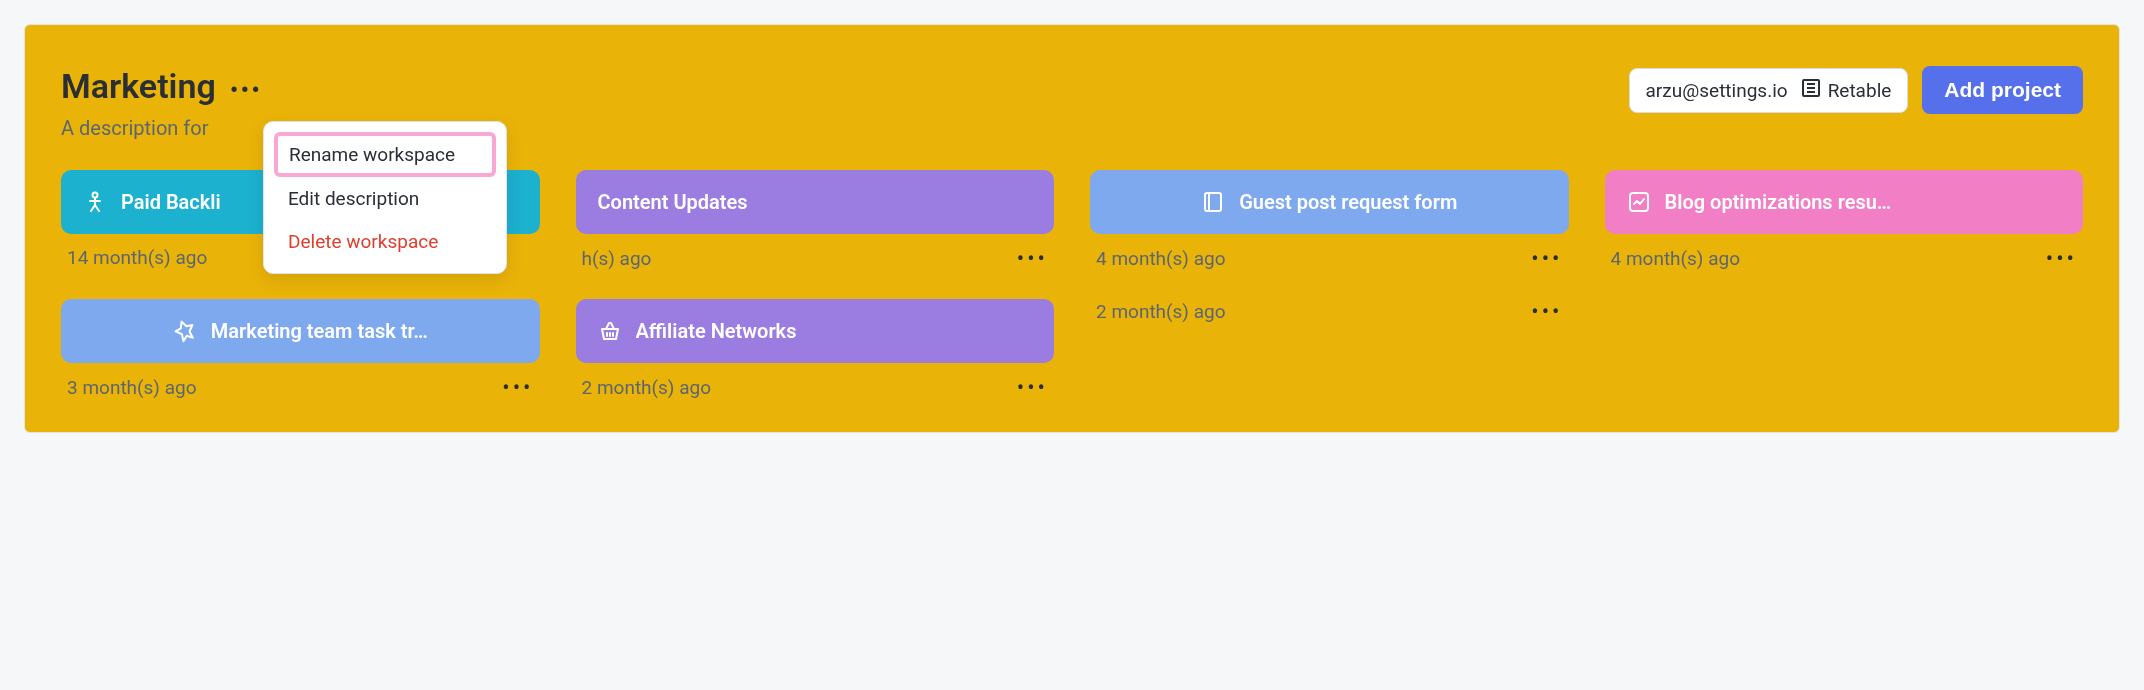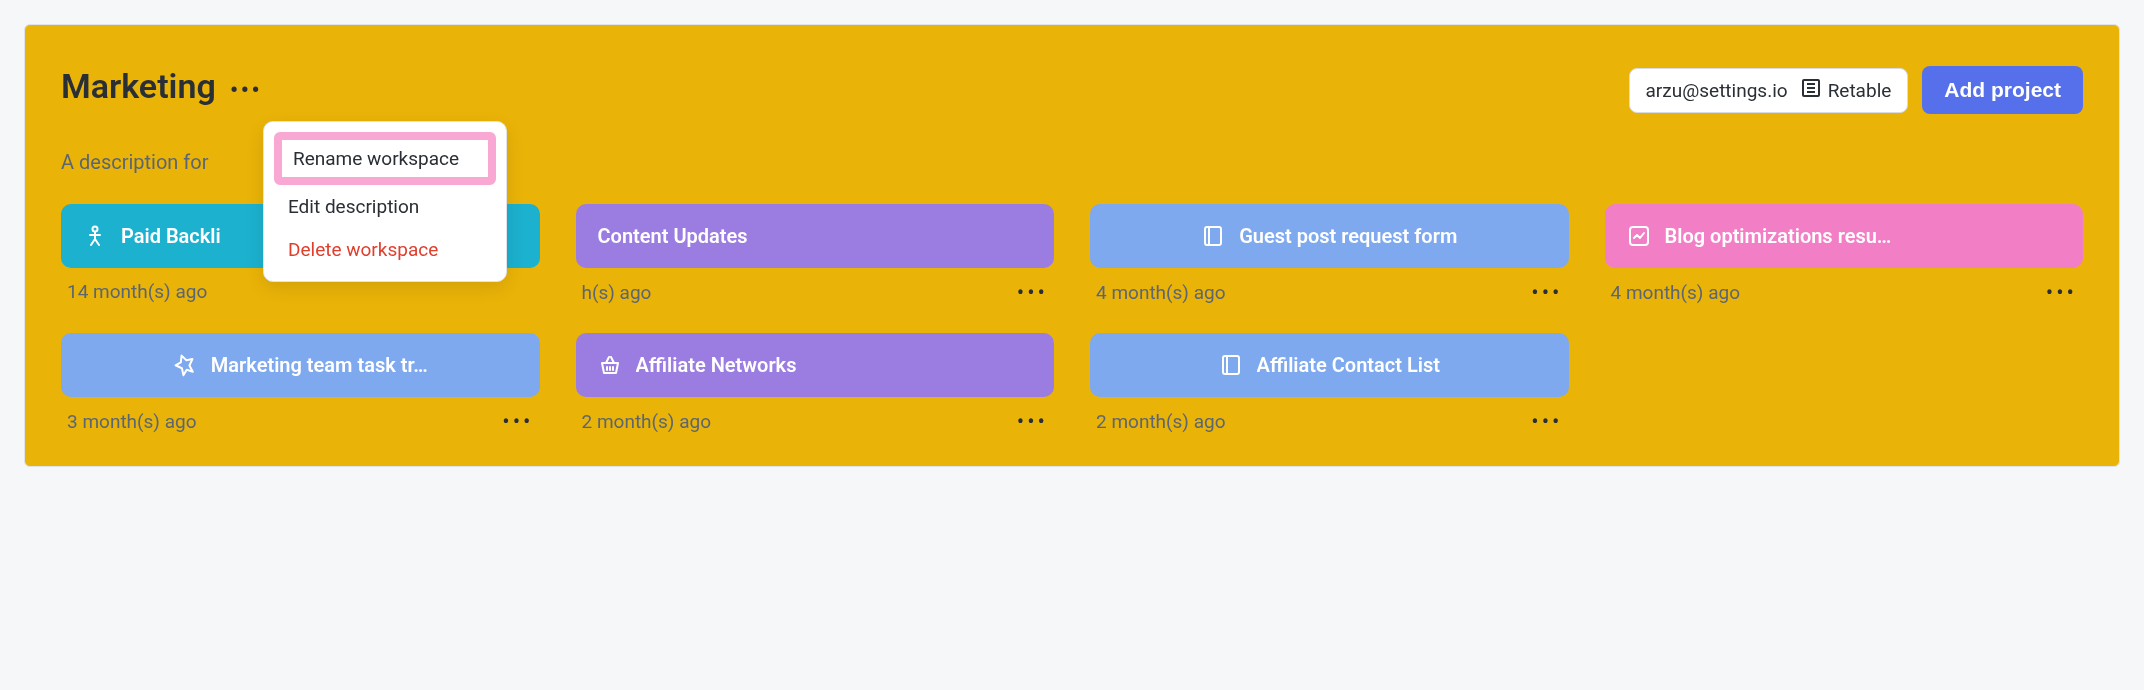--- a/index.html
+++ b/index.html
@@ -33,21 +33,20 @@
     color: #2a2f36;
     line-height: 1;
     letter-spacing: 2px;
     cursor: pointer;
     position: relative;
     top: 4px;
   }
   .workspace-desc {
     font-size: 20px;
     color: #5c6672;
-    margin-top: 34px;
   }
   .top-actions { display: flex; gap: 14px; align-items: center; }
   .email-box {
     display: flex;
     align-items: center;
     gap: 14px;
     border: 1px solid #d8dce2;
     border-radius: 8px;
     padding: 10px 16px;
     font-size: 19px;
@@ -136,21 +135,21 @@
     z-index: 10;
   }
   .dropdown-item {
     padding: 10px 14px;
     font-size: 19px;
     color: #2a2f36;
     border-radius: 6px;
     cursor: pointer;
   }
   .dropdown-item.selected {
-    border: 8px solid #f9a8d4;
+    border: 4px solid #f9a8d4;
     padding: 7px 11px;
   }
   .dropdown-item.danger { color: #e03e2d; }
   
   .icon-wrap {
     width: 24px; height: 24px; flex: 0 0 24px;
     display: flex; align-items: center; justify-content: center;
   }
   .icon-wrap svg { width: 24px; height: 24px; stroke: #fff; fill: none; stroke-width: 2; stroke-linecap: round; stroke-linejoin: round; }
 </style>
@@ -264,29 +263,20 @@
             </svg>
           </span>
           <span class="label">Affiliate Networks</span>
         </div>
         <div class="project-meta">
           <span>2 month(s) ago</span>
           <span class="card-ellipsis">•••</span>
         </div>
       </div>
       <div class="project">
-        <div class="project-card c-blue">
-          <span class="icon-wrap">
-            <svg viewBox="0 0 24 24">
-              <rect x="4" y="3" width="16" height="18" rx="2"></rect>
-              <path d="M8 3v18"></path>
-            </svg>
-          </span>
-          <span class="label">Affiliate Contact List</span>
-        </div>
         <div class="project-meta">
           <span>2 month(s) ago</span>
           <span class="card-ellipsis">•••</span>
         </div>
       </div>
     </div>
 
   <div class="dropdown" id="dropdown">
       <div class="dropdown-item selected">Rename workspace</div>
       <div class="dropdown-item">Edit description</div>

